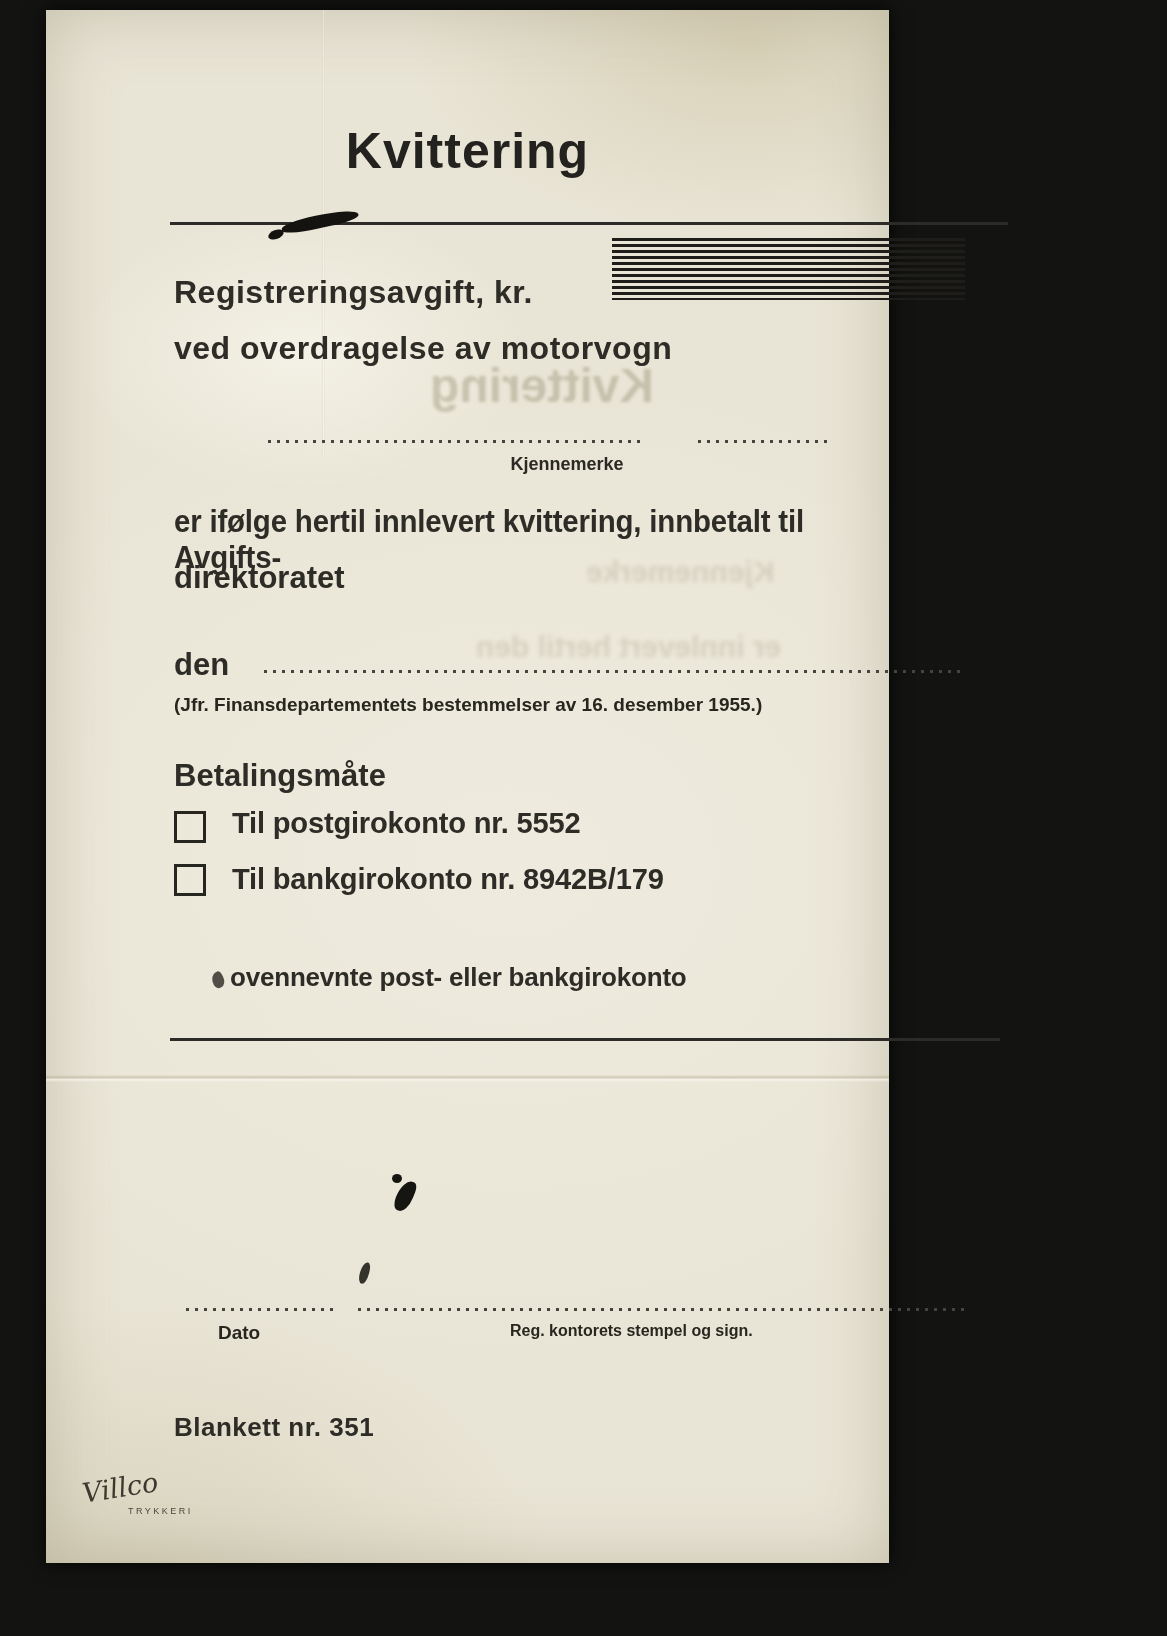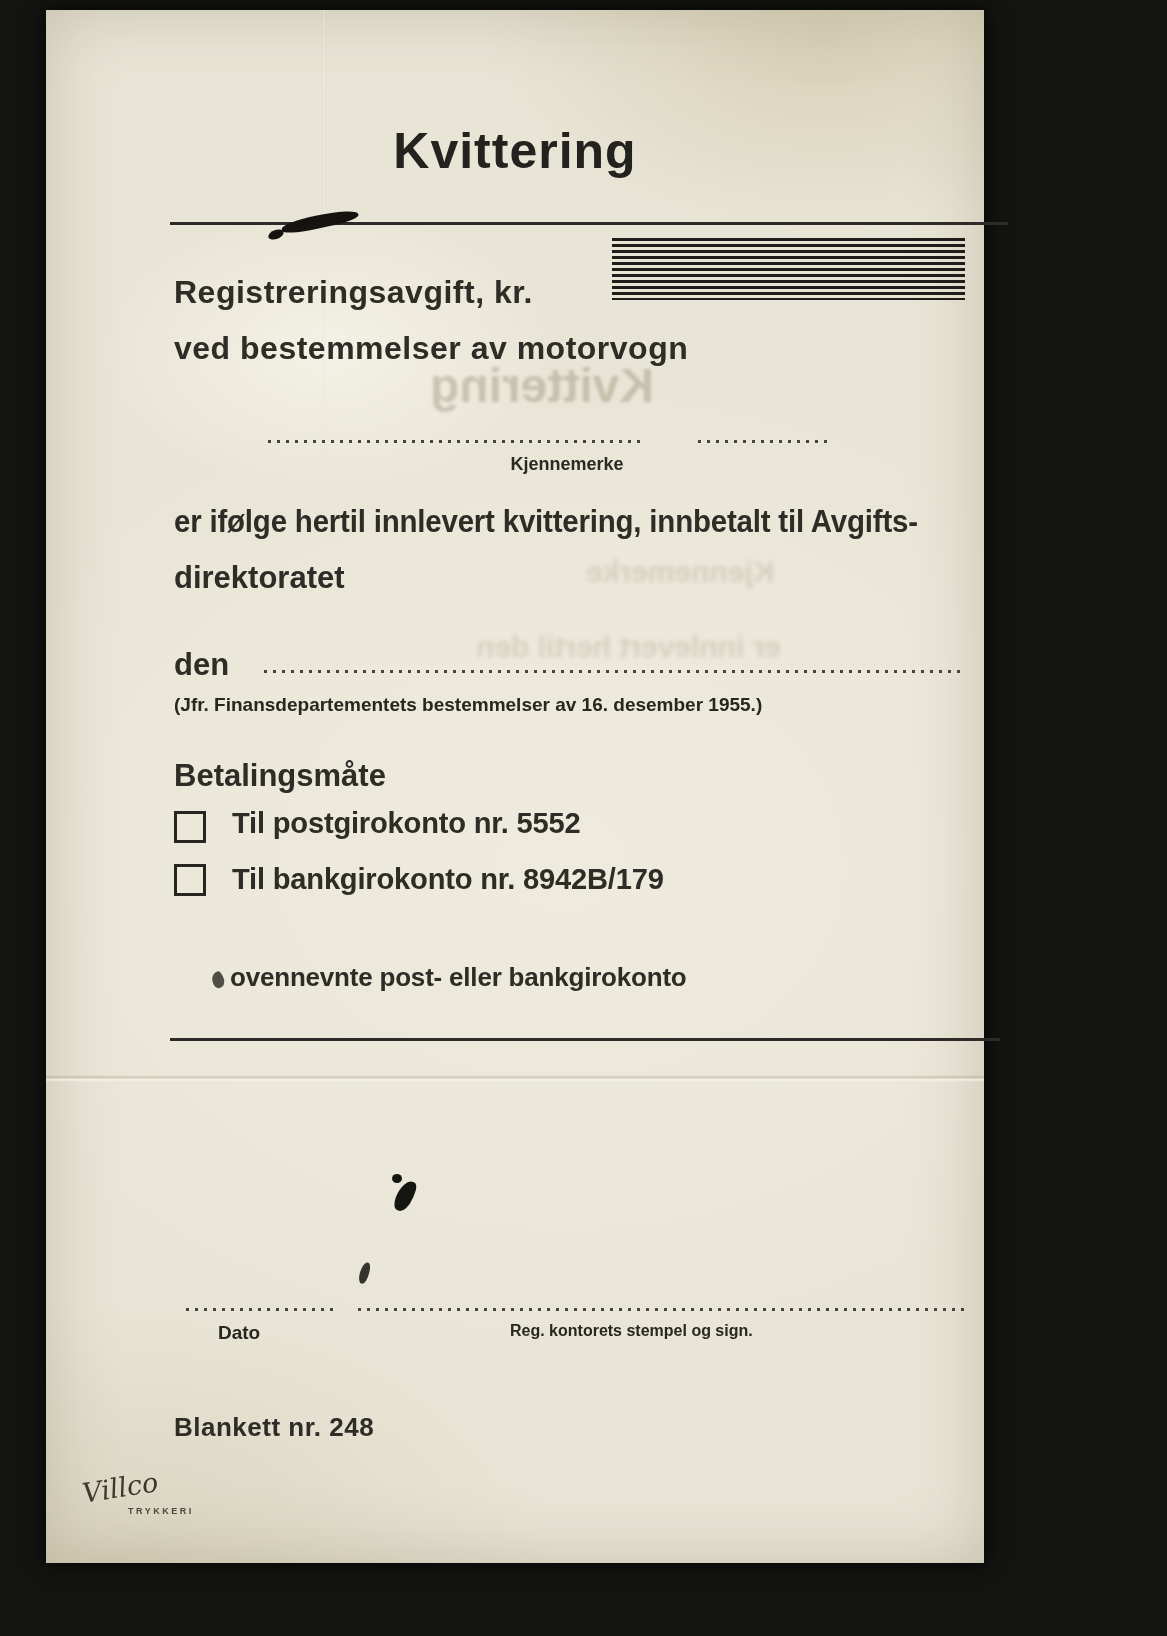--- a/index.html
+++ b/index.html
@@ -3,21 +3,21 @@
 <meta charset="utf-8">
 <style>
   html,body{margin:0;padding:0;}
   body{
     width:1167px;height:1636px;position:relative;overflow:hidden;
     background:#131311;
     font-family:"Liberation Sans",sans-serif;
   }
   
   .paper{
-    position:absolute;left:46px;top:10px;width:938px;height:1553px;
+    position:absolute;left:46px;top:10px;width:843px;height:1553px;
     background-color:#e9e5d6;
     background-image:
       radial-gradient(ellipse 520px 300px at 83% 2%, rgba(203,193,160,0.55), transparent 65%),
       radial-gradient(ellipse 620px 380px at 8% 100%, rgba(200,192,163,0.45), transparent 70%),
       radial-gradient(ellipse 320px 200px at 30% 22%, rgba(255,253,246,0.5), transparent 70%),
       radial-gradient(ellipse 820px 620px at 55% 55%, rgba(248,246,238,0.35), transparent 80%);
     box-shadow: inset 0 0 70px rgba(110,100,70,0.28), 0 0 18px rgba(0,0,0,0.85);
   }
   .abs{position:absolute;}
   .txt{font-weight:bold;color:#2e2c26;}
@@ -77,21 +77,21 @@
 
   
   .dots-dato{top:1298px;left:140px;width:148px;}
   .dots-stamp{top:1298px;left:312px;width:608px;}
   .dato-label{top:1312px;left:172px;font-size:19px;color:#27261f;}
   .stamp-label{top:1312px;left:464px;font-size:16px;color:#27261f;}
   .blankett{top:1402px;left:128px;font-size:26px;letter-spacing:0.5px;}
 
   .printer{top:1462px;left:36px;transform:rotate(-9deg);
     font-family:"DejaVu Serif",serif;font-style:italic;font-size:27px;color:#3b382e;}
-  .printer-sub{top:1496px;left:82px;font-size:9px;letter-spacing:2.5px;color:#4a473c;font-weight:bold;text-align:right;}
+  .printer-sub{top:1496px;left:82px;font-size:9px;letter-spacing:2.5px;color:#4a473c;font-weight:normal;text-align:right;}
 
   
   .ghost{color:rgba(105,95,60,0.27);font-weight:bold;transform:scaleX(-1);
          filter:blur(1.4px);white-space:nowrap;}
   .ghost-title{top:348px;left:384px;font-size:48px;}
   .ghost-l1{top:545px;left:540px;font-size:30px;color:rgba(105,95,60,0.17);filter:blur(2px);}
   .ghost-l2{top:620px;left:430px;font-size:30px;color:rgba(105,95,60,0.17);filter:blur(2px);}
 </style>
 </head>
 <body>
@@ -105,21 +105,21 @@
   <div class="abs crease-v"></div>
   <div class="abs crease-h"></div>
 
   <div class="abs title">Kvittering</div>
   <div class="abs rule-top"></div>
   <div class="abs smudge-top"></div>
   <div class="abs smudge-top2"></div>
 
   <div class="abs txt fee-line">Registreringsavgift, kr.</div>
   <div class="abs redact"></div>
-  <div class="abs txt transfer-line">ved bestemmelser av motorvogn</div>
+  <div class="abs txt transfer-line">ved overdragelse av motorvogn</div>
 
   <div class="abs dots dots-kjenn-a"></div>
   <div class="abs dots dots-kjenn-b"></div>
   <div class="abs txt kjenn-label">Kjennemerke</div>
 
   <div class="abs txt body1">er ifølge hertil innlevert kvittering, innbetalt til Avgifts-</div>
   <div class="abs txt body2">direktoratet</div>
 
   <div class="abs txt den-label">den</div>
   <div class="abs dots dots-den"></div>
@@ -142,18 +142,18 @@
 
   <div class="abs blot-1"></div>
   <div class="abs blot-1b"></div>
   <div class="abs blot-2"></div>
 
   <div class="abs dots dots-dato"></div>
   <div class="abs dots dots-stamp"></div>
   <div class="abs txt dato-label">Dato</div>
   <div class="abs txt stamp-label">Reg. kontorets stempel og sign.</div>
 
-  <div class="abs txt blankett">Blankett nr. 248</div>
+  <div class="abs txt blankett">Blankett nr. 351</div>
 
   <div class="abs printer">Villco</div>
   <div class="abs printer-sub">TRYKKERI</div>
 
 </div>
 
 </body></html>

